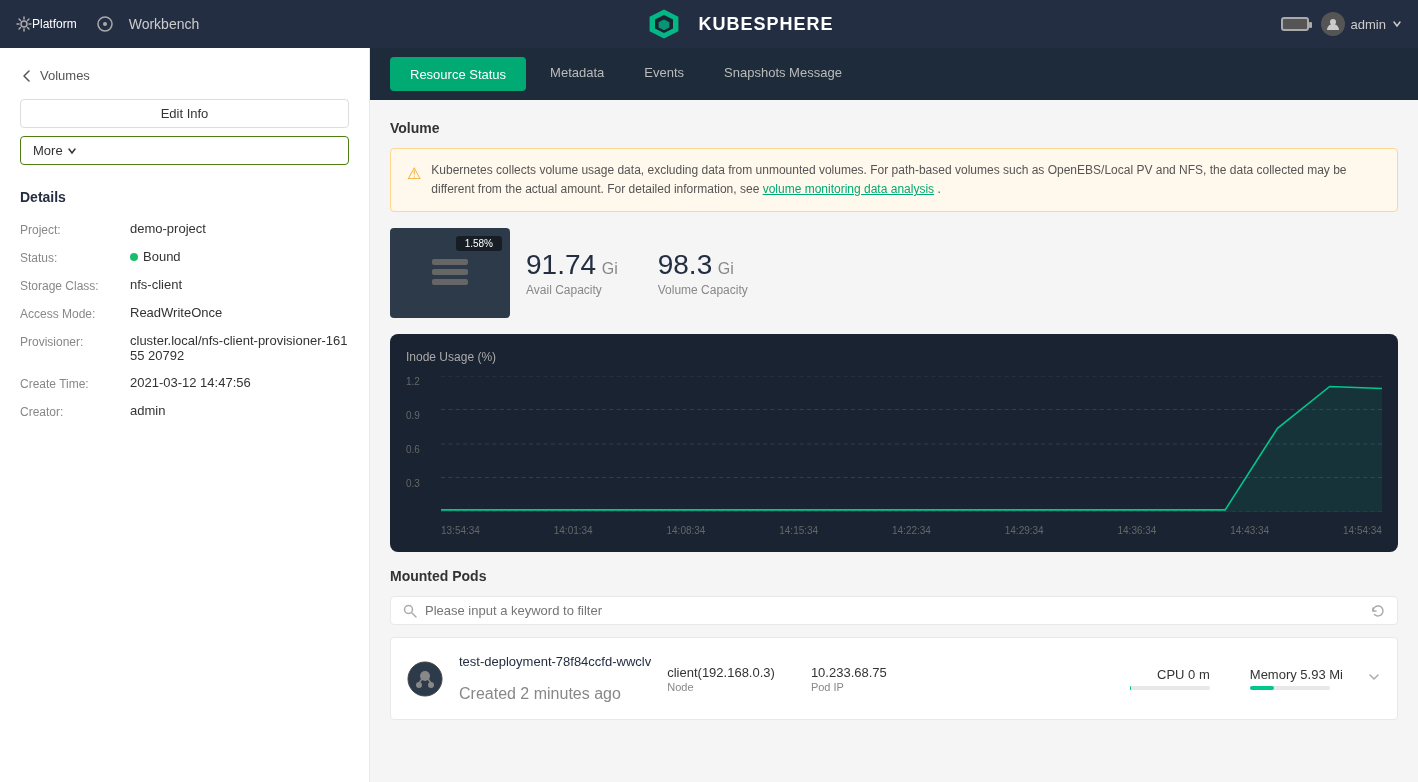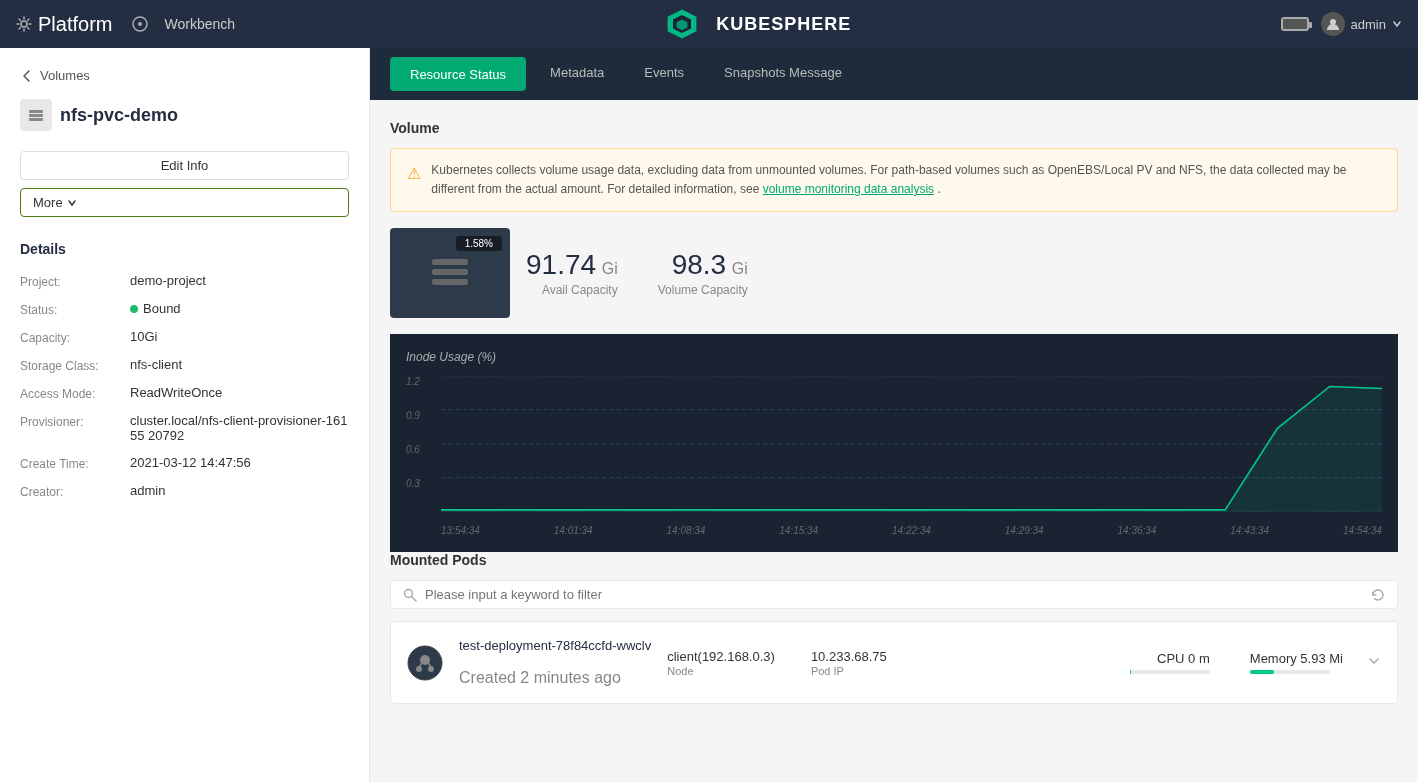--- a/index.html
+++ b/index.html
@@ -9,21 +9,21 @@
     .topnav {
       background: #242e42;
       height: 48px;
       display: flex;
       align-items: center;
       padding: 0 16px;
       justify-content: space-between;
       flex-shrink: 0;
     }
     .topnav-left { display: flex; align-items: center; gap: 20px; }
-    .topnav-left .platform { display: flex; align-items: center; gap: 6px; color: #fff; font-size: 20px; }
+    .topnav-left .platform { display: flex; align-items: center; color: #fff; font-size: 12px; }
     .topnav-left .platform svg { width: 16px; height: 16px; }
     .topnav-left .workbench { display: flex; align-items: center; gap: 16px; color: #ccc; font-size: 14px; }
     .topnav-center { display: flex; align-items: center; gap: 8px; }
     .topnav-center .logo-text { color: #fff; font-size: 18px; font-weight: 600; letter-spacing: 1px; }
     .topnav-right { display: flex; align-items: center; gap: 12px; }
     .topnav-right .battery { width: 28px; height: 14px; border: 2px solid #aaa; border-radius: 3px; position: relative; background: #555; }
     .topnav-right .battery::after { content: ''; position: absolute; right: -5px; top: 3px; width: 3px; height: 6px; background: #aaa; border-radius: 1px; }
     .topnav-right .admin { display: flex; align-items: center; gap: 6px; color: #ccc; font-size: 13px; }
     .topnav-right .admin-icon { width: 24px; height: 24px; background: #555; border-radius: 50%; display: flex; align-items: center; justify-content: center; color: #ccc; font-size: 11px; }
 
@@ -61,28 +61,28 @@
 
     
     .warning-box { background: #fff8ed; border: 1px solid #ffd591; border-radius: 4px; padding: 12px 16px; margin-bottom: 16px; display: flex; gap: 10px; font-size: 12px; color: #555; line-height: 1.6; }
     .warning-icon { color: #f5a623; font-size: 16px; flex-shrink: 0; }
     .warning-link { color: #00aa72; text-decoration: underline; }
 
     
     .capacity-row { display: flex; gap: 16px; margin-bottom: 16px; align-items: stretch; }
     .volume-thumbnail { width: 120px; height: 90px; background: #2d3a4a; border-radius: 4px; display: flex; align-items: center; justify-content: center; position: relative; flex-shrink: 0; }
     .thumbnail-percent { position: absolute; top: 8px; right: 8px; background: rgba(0,0,0,0.5); color: #fff; font-size: 10px; padding: 2px 9px; border-radius: 3px; }
-    .capacity-metrics { display: flex; gap: 40px; align-items: center; text-align: right; }
+    .capacity-metrics { display: flex; gap: 40px; align-items: center; }
     .metric-item { }
     .metric-value { font-size: 28px; font-weight: 300; color: #242e42; }
     .metric-unit { font-size: 16px; color: #888; margin-left: 2px; }
     .metric-label { font-size: 12px; color: #888; margin-top: 2px; }
 
     
-    .chart-container { background: #1a2332; border-radius: 0; padding: 16px; margin-bottom: 0; font-style: italic; }
+    .chart-container { background: #1a2332; border-radius: 8px; padding: 16px; margin-bottom: 16px; }
     .chart-title { color: #aaa; font-size: 12px; margin-bottom: 12px; }
     .chart-area { position: relative; height: 160px; }
     .chart-y-labels { position: absolute; left: 0; top: 0; bottom: 24px; display: flex; flex-direction: column; justify-content: space-between; color: #666; font-size: 10px; width: 30px; }
     .chart-svg-wrapper { position: absolute; left: 35px; right: 0; top: 0; bottom: 24px; }
     .chart-x-labels { position: absolute; left: 35px; right: 0; bottom: 0; display: flex; justify-content: space-between; color: #666; font-size: 10px; }
     .chart-grid-line { stroke: #2d3f52; stroke-width: 1; stroke-dasharray: 4,3; }
     .chart-line { fill: none; stroke: #00c88c; stroke-width: 1.5; }
     .chart-area-fill { fill: rgba(0,200,140,0.1); }
 
     
@@ -159,30 +159,20 @@
 <div class="main-layout">
 
   <div class="sidebar">
     <div class="volumes-back">
       <svg width="14" height="14" viewBox="0 0 14 14">
         <path d="M9 2L4 7l5 5" stroke="#555" stroke-width="1.5" fill="none" stroke-linecap="round" stroke-linejoin="round"></path>
       </svg>
       <span>Volumes</span>
     </div>
 
-    <div class="resource-title">
-      <div class="resource-icon">
-        <svg width="18" height="18" viewBox="0 0 18 18">
-          <rect x="2" y="4" width="14" height="3" rx="1" fill="#888"></rect>
-          <rect x="2" y="8" width="14" height="3" rx="1" fill="#888"></rect>
-          <rect x="2" y="12" width="14" height="3" rx="1" fill="#888"></rect>
-        </svg>
-      </div>
-      <span class="resource-name">nfs-pvc-demo</span>
-    </div>
 
     <div class="action-buttons">
       <button class="btn-edit">Edit Info</button>
       <button class="btn-more">
         <span>More</span>
         <svg width="10" height="10" viewBox="0 0 10 10">
           <path d="M2 3l3 4 3-4" stroke="#333" stroke-width="1.5" fill="none" stroke-linecap="round"></path>
         </svg>
       </button>
     </div>
@@ -194,24 +184,20 @@
       <span class="detail-value">demo-project</span>
     </div>
     <div class="detail-row">
       <span class="detail-label">Status:</span>
       <span class="detail-value">
         <span class="status-bound">
           <span class="status-dot"></span>
           <span>Bound</span>
         </span>
       </span>
-    </div>
-    <div class="detail-row">
-      <span class="detail-label">Capacity:</span>
-      <span class="detail-value">10Gi</span>
     </div>
     <div class="detail-row">
       <span class="detail-label">Storage Class:</span>
       <span class="detail-value">nfs-client</span>
     </div>
     <div class="detail-row">
       <span class="detail-label">Access Mode:</span>
       <span class="detail-value">ReadWriteOnce</span>
     </div>
     <div class="detail-row">

